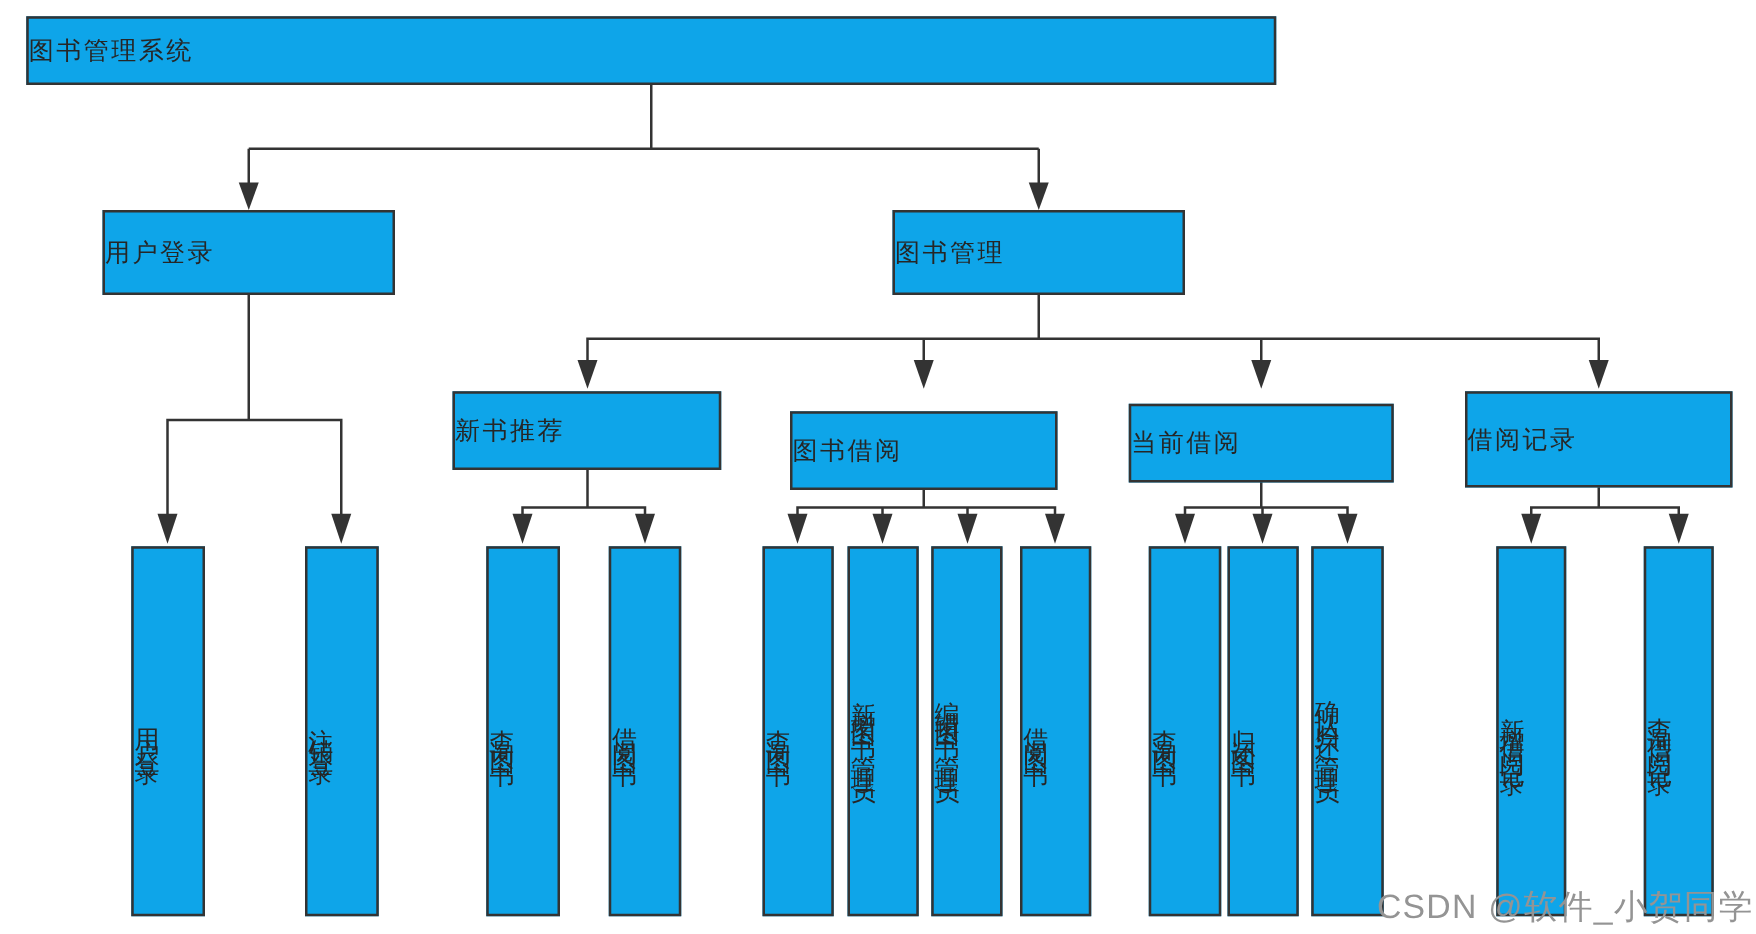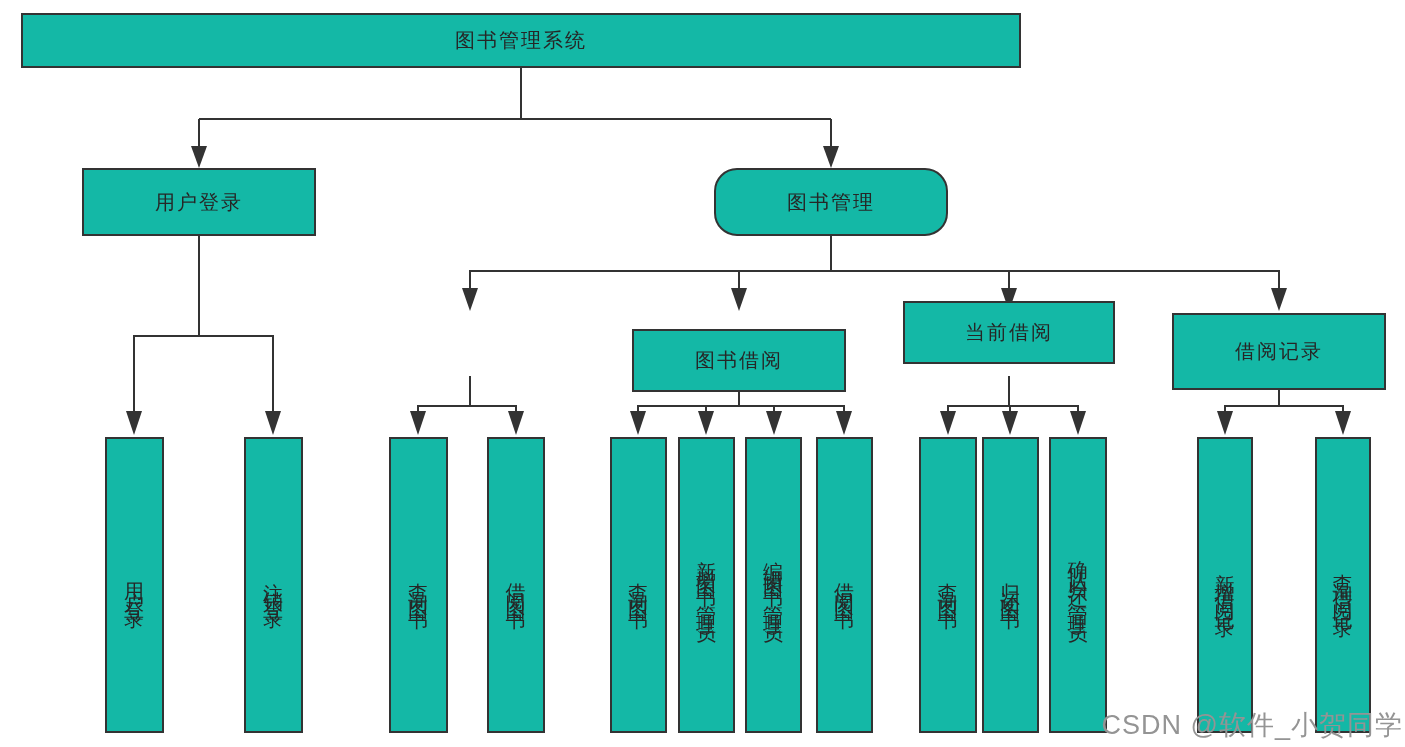--- a/index.html
+++ b/index.html
@@ -14,24 +14,23 @@
   }
   .connectors {
     position: absolute;
     left: 0; top: 0;
     width: 1405px; height: 747px;
   }
   .node {
     position: absolute;
     box-sizing: border-box;
     border: 2px solid #333333;
-    background: #14b8a6;
+    background: #0ea5e9;
     display: flex;
     align-items: center;
-    justify-content: center;
   }
   .node .hlabel {
     font-size: 20px;
     letter-spacing: 2px;
     color: #262626;
     white-space: nowrap;
   }
   .leaf .vlabel {
     writing-mode: vertical-rl;
     text-orientation: mixed;
@@ -91,28 +90,31 @@
     </g>
   </svg>
 
   <div class="node" style="left:21px; top:13px; width:1000px; height:55px;">
     <span class="hlabel">图书管理系统</span>
   </div>
 
   <div class="node" style="left:82px; top:168px; width:234px; height:68px;">
     <span class="hlabel">用户登录</span>
   </div>
-  <div class="node" style="left:714px; top:168px; width:234px; height:68px;border-radius:23px;">
+  <div class="node" style="left:714px; top:168px; width:234px; height:68px;">
     <span class="hlabel">图书管理</span>
   </div>
 
+  <div class="node" style="left:362px; top:313px; width:215px; height:63px;">
+    <span class="hlabel">新书推荐</span>
+  </div>
   <div class="node" style="left:632px; top:313px; width:214px; height:63px;margin-top:16px;">
     <span class="hlabel">图书借阅</span>
   </div>
-  <div class="node" style="left:903px; top:301px; width:212px; height:63px;">
+  <div class="node" style="left:903px; top:323px; width:212px; height:63px;">
     <span class="hlabel">当前借阅</span>
   </div>
   <div class="node" style="left:1172px; top:313px; width:214px; height:77px;">
     <span class="hlabel">借阅记录</span>
   </div>
 
   <div class="node leaf" style="left:105px; top:437px; width:59px; height:296px;">
     <span class="vlabel">用户登录</span>
   </div>
   <div class="node leaf" style="left:244px; top:437px; width:59px; height:296px;">

